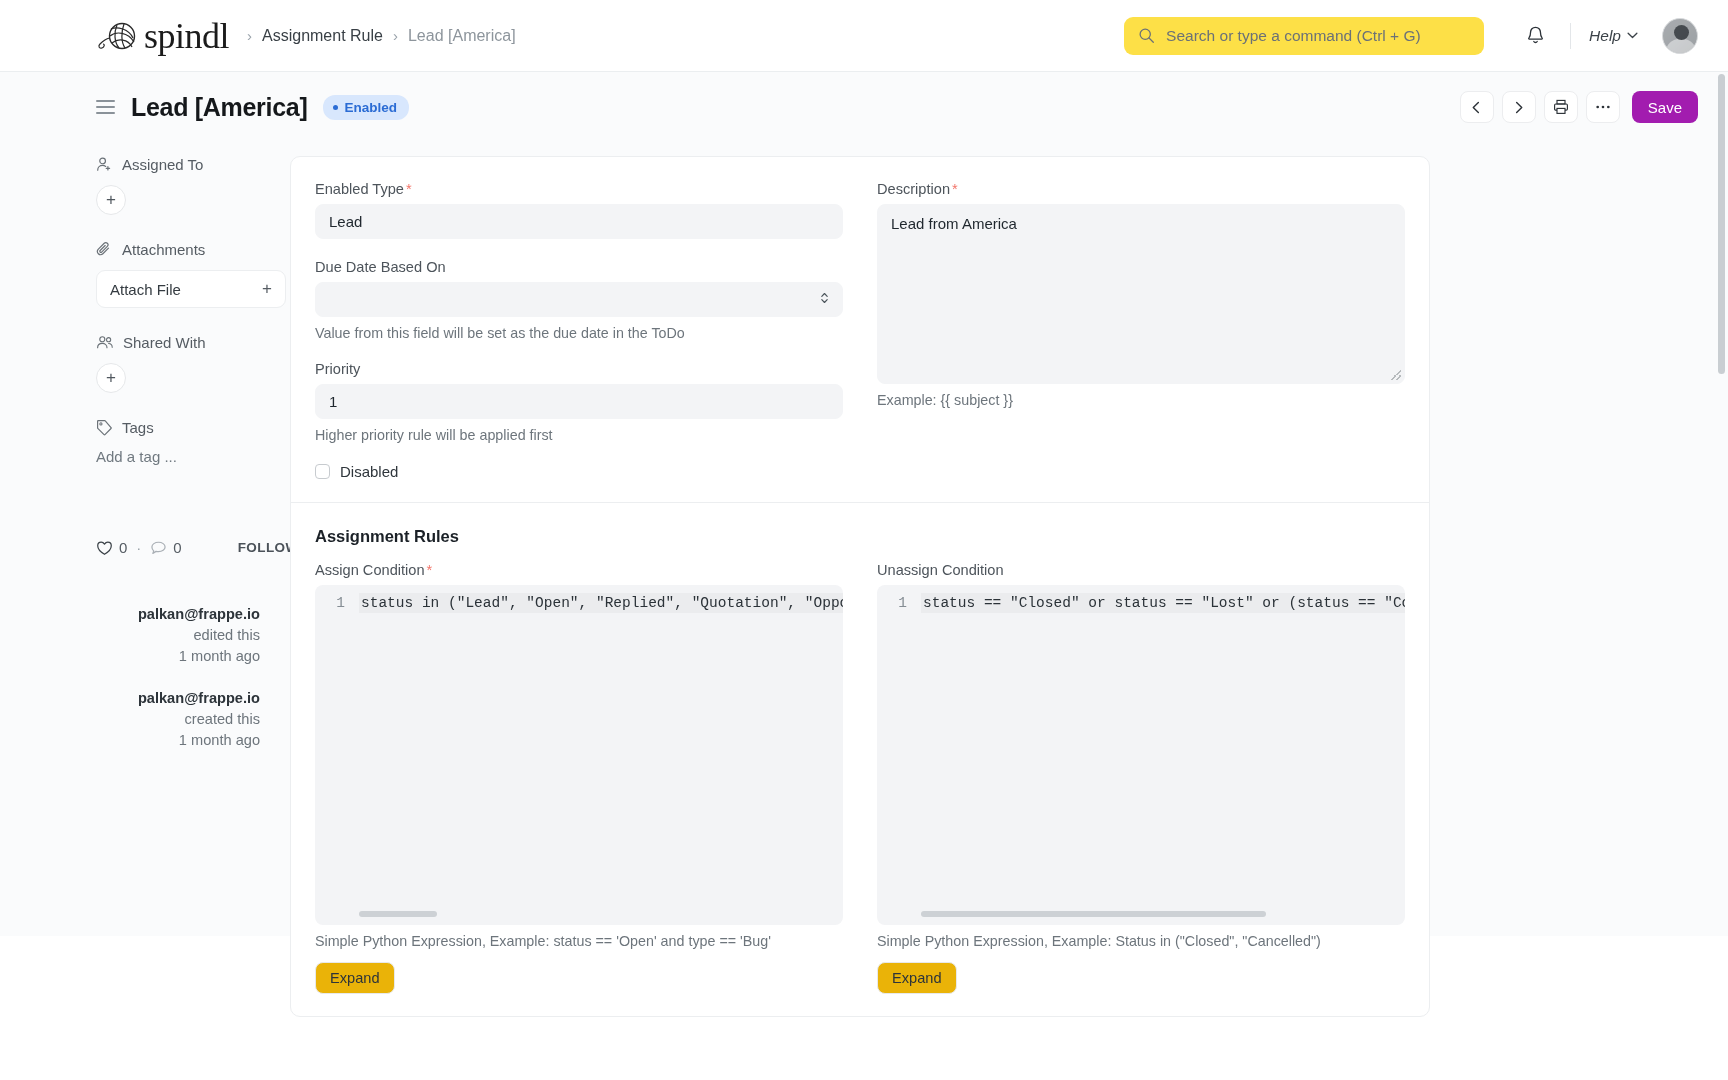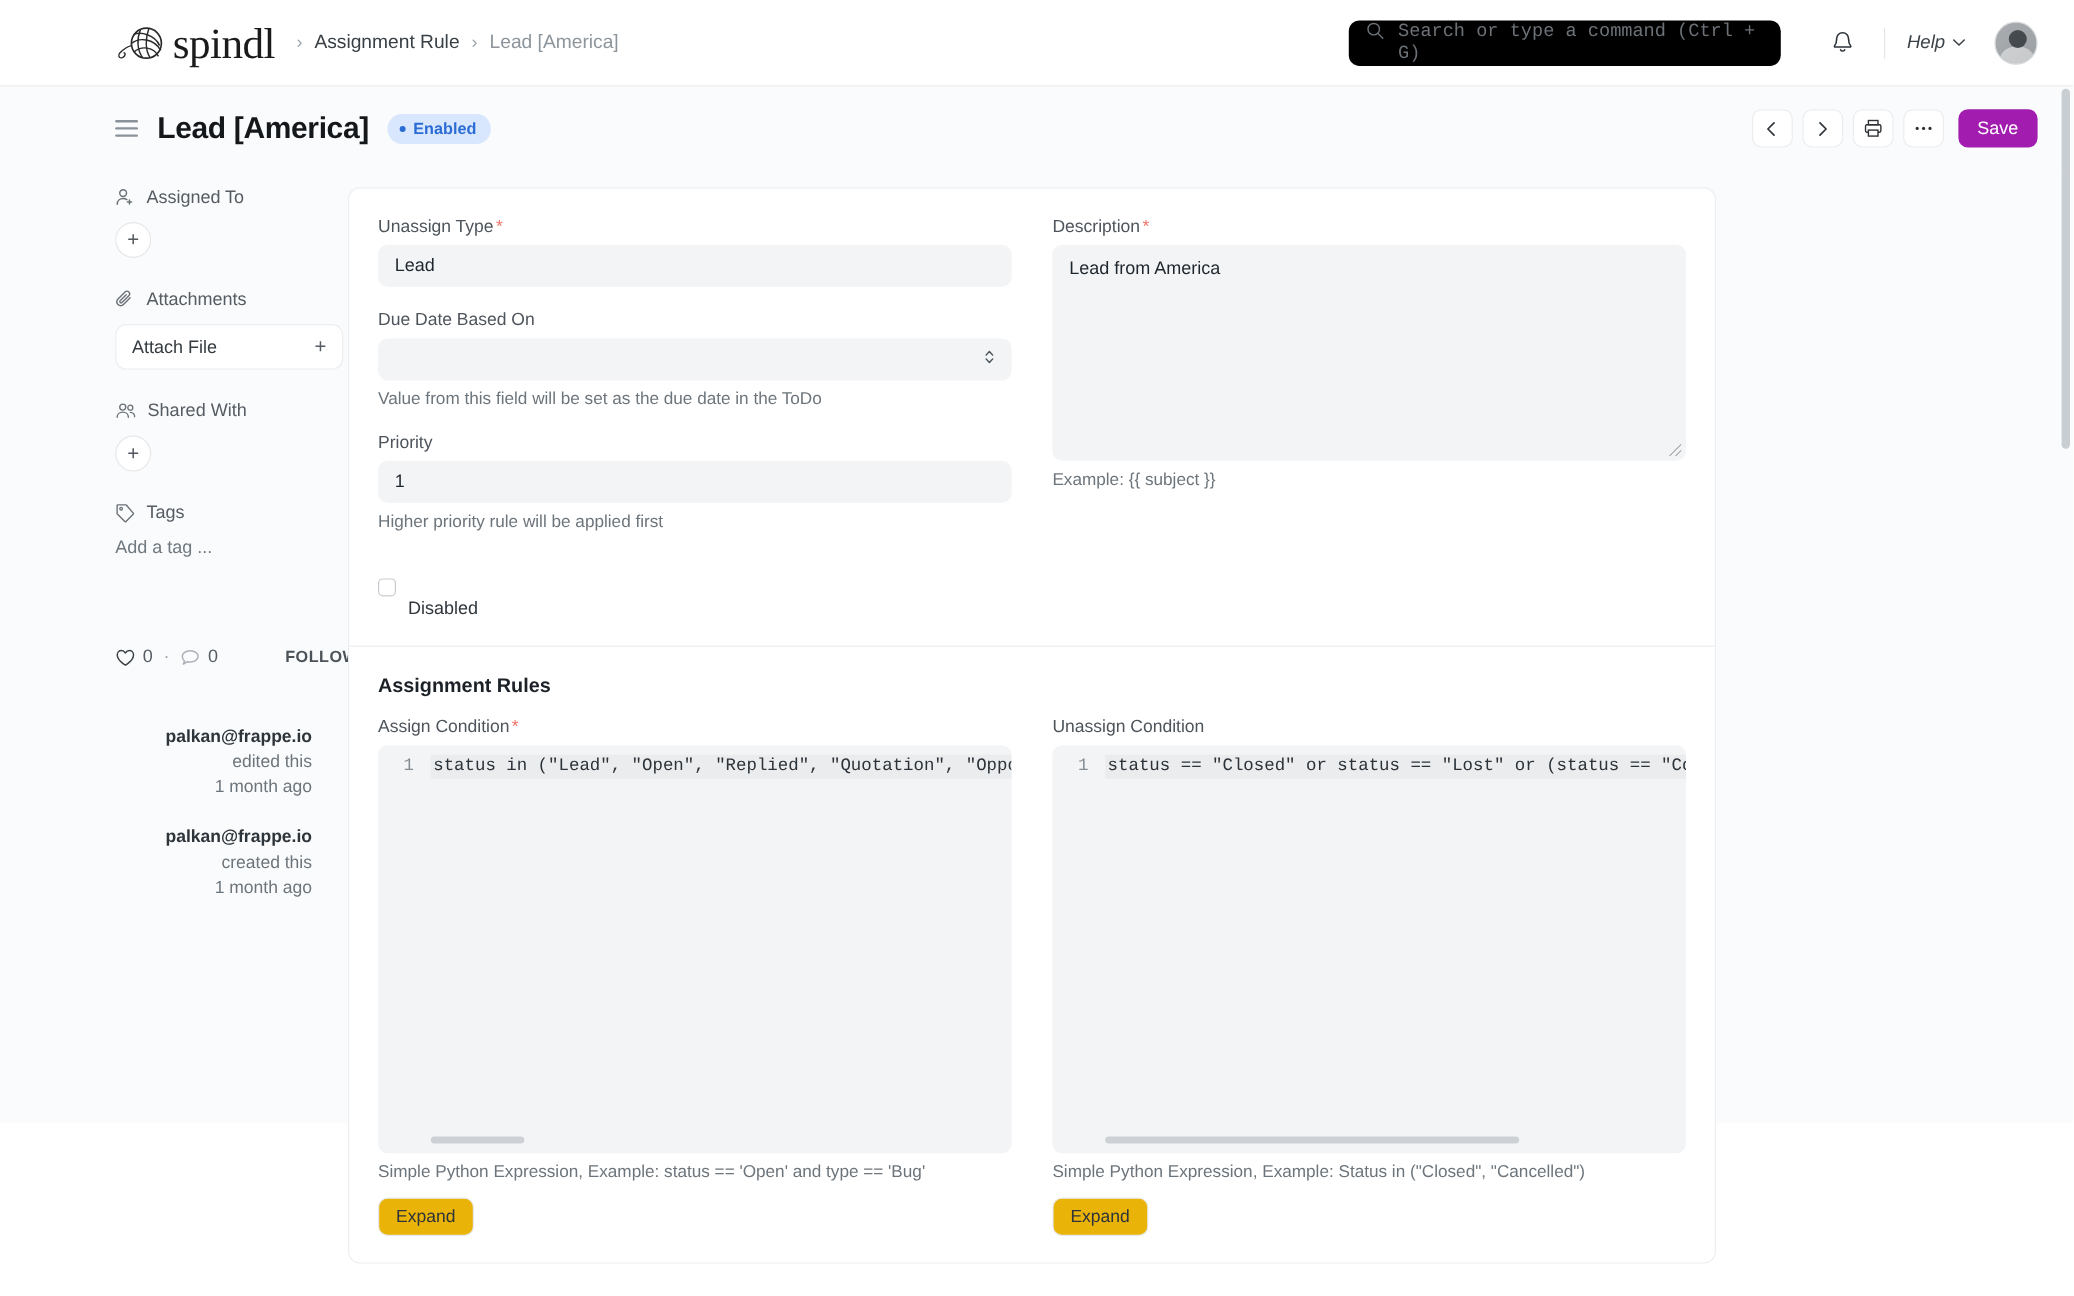--- a/index.html
+++ b/index.html
@@ -23,22 +23,22 @@
     font-family:"Liberation Serif", serif; font-size:36px; letter-spacing:-0.5px;
     color:#1b1b1b; line-height:1; margin-left:-2px;
   }
   .crumbs { display:flex; align-items:center; gap:10px; margin-left:18px; font-size:16px; }
   .crumb-sep { color:#9aa3ab; font-size:15px; }
   .crumb-link { color:#383f45; text-decoration:none; }
   .crumb-cur { color:#8d959c; }
 
   .nav-right { margin-left:auto; display:flex; align-items:center; gap:0; }
   .search-box {
-    width:360px; height:38px; background:#000000; border-radius:9px;
-    display:flex; padding:0 14px; gap:11px;font-family:Liberation Mono, monospace;
+    width:360px; height:38px; background:#fde047; border-radius:9px;
+    display:flex; align-items:center; padding:0 14px; gap:11px;
   }
   .search-ph { font-size:15.5px; color:#6b7177; }
   .bell-btn { margin-left:34px; width:34px; height:34px; display:flex; align-items:center; justify-content:center; }
   .nav-divider { width:1px; height:26px; background:#e3e6e9; margin:0 18px; }
   .help { display:flex; align-items:center; gap:6px; font-size:15.5px; color:#3b4248;font-style:italic; }
   .avatar {
     width:36px; height:36px; border-radius:50%; margin-left:24px; overflow:hidden;
     background:#b9bcbf; position:relative; border:1px solid #d8dadc;
   }
   .avatar .head { position:absolute; width:15px; height:15px; border-radius:50%; background:#4e5358; left:11px; top:6px; }
@@ -118,21 +118,21 @@
     padding:10px 13px; font-size:15px; color:#1f272e; position:relative;
     font-family:"Liberation Sans", sans-serif;
   }
   .ta .grip { position:absolute; right:3px; bottom:3px; width:10px; height:10px;
     background:
       linear-gradient(135deg, transparent 45%, #b6babd 45%, #b6babd 55%, transparent 55%),
       linear-gradient(135deg, transparent 70%, #b6babd 70%, #b6babd 80%, transparent 80%);
   }
   .chk-row { display:flex; align-items:center; gap:10px; margin-top:2px; }
   .chk { width:15px; height:15px; border:1.3px solid #c7cbcf; border-radius:4px; background:#fff; cursor:pointer; }
-  .chk-lbl { font-size:15px; color:#2f363c;margin-top:36px; }
+  .chk-lbl { font-size:15px; color:#2f363c; }
 
   .divider { height:1px; background:#eceef0; }
   .sec-title { font-size:16.5px; font-weight:700; color:#1b2127; padding:24px 24px 4px 24px; }
 
   .code-wrap { position:relative; }
   .code {
     height:340px; background:#f3f4f6; border-radius:8px; overflow:hidden; position:relative;
     font-family:"Liberation Mono", monospace;
   }
   .code .gutter-line { display:flex; align-items:flex-start; padding-top:8px; }
@@ -330,21 +330,21 @@
     </div>
 
     <div class="main">
       <div class="card">
 
         <div class="sec">
           <div class="col">
 
             <div class="fld">
               <label class="lbl">
-                <span>Unassign Type</span><span class="req">*</span>
+                <span>Enabled Type</span><span class="req">*</span>
               </label>
               <div class="inp">Lead</div>
             </div>
 
             <div class="fld">
               <label class="lbl">Due Date Based On</label>
               <div class="sel-wrap">
                 <div class="inp"></div>
                 <span class="sel-caret">
                   <svg width="9" height="15" viewBox="0 0 10 16">

